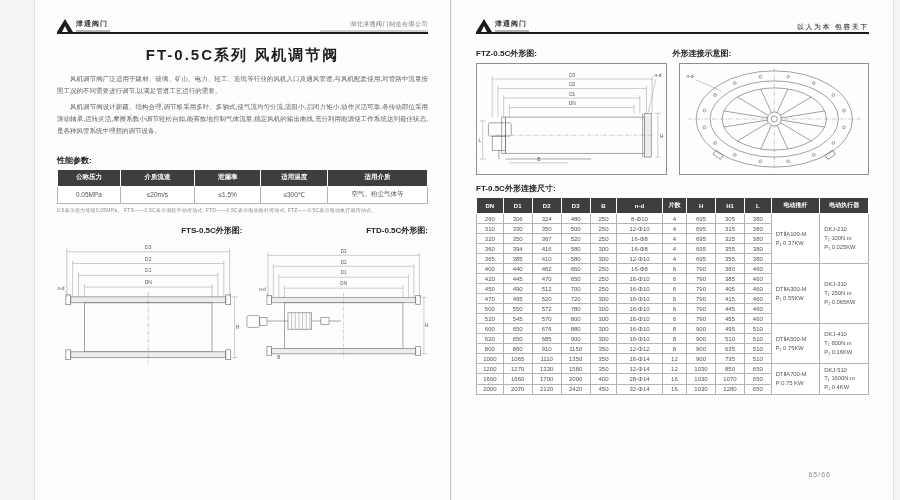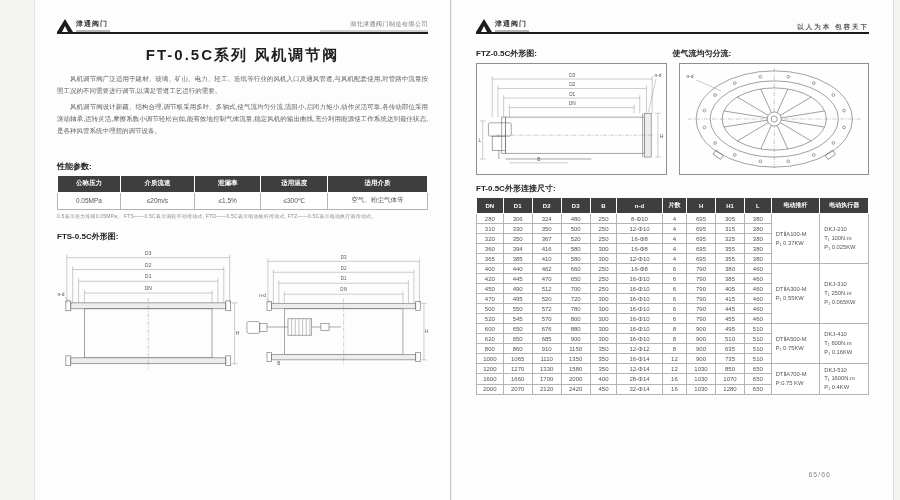--- a/index.html
+++ b/index.html
@@ -24,21 +24,21 @@
   .sec{font-size:8px;font-weight:bold;color:#222;margin:6px 0 3px 0;}
   table{border-collapse:collapse;width:100%;table-layout:fixed;}
   th{background:#3e3e3e;color:#fff;font-weight:bold;border:1px solid #fdfdfd;}
   td{border:1px solid #b4b4b4;color:#555;background:#fff;}
   th,td{text-align:center;overflow:hidden;white-space:nowrap;}
   .perf{font-size:6.5px;margin-top:2px;}
   .perf th{padding:3.5px 0;}
   .perf td{padding:3.5px 0;}
   .note{font-size:5px;color:#8a8a8a;margin:3px 0 8px 0;letter-spacing:.2px;}
   .fig-headings{display:flex;margin-top:2px;}
-  .fig-headings .sec{flex:1;margin:4px 0 2px 0;}
+  .fig-headings .sec{flex:1;margin:4px 0 2px 0;text-align:right;}
   .figs-row{display:flex;gap:6px;}
   .figs-row svg{flex:1;}
   
   .fig line,.fig rect,.fig ellipse,.fig circle{stroke:#787878;fill:none;stroke-width:.7;}
   .fig .dln line{stroke-width:.45;stroke:#8a8a8a;}
   .fig text{fill:#555;font-size:5px;stroke:none;text-anchor:middle;font-family:inherit;}
   .fig .cl{stroke-dasharray:4 1.5 1 1.5;stroke-width:.4;}
   .fig .bar{fill:#ededed;}
   .fig .solid{fill:#fdfdfd;}
   .fig .hatch line{stroke-width:.5;}
@@ -75,21 +75,21 @@
         <div class="company-sub"></div>
       </div>
     </div>
 
     <h1 class="title">FT-0.5C系列  风机调节阀</h1>
 
     <p class="body-text">风机调节阀广泛适用于建材、玻璃、矿山、电力、轻工、造纸等行业的风机入口及通风管道,与风机配套使用,对管路中流量按照工况的不同需要进行调节,以满足管道工艺运行的需要。</p>
 
     <p class="body-text">风机调节阀设计新颖、结构合理,调节板采用多叶、多轴式,使气流均匀分流,流阻小,启闭力矩小,动作灵活可靠,各传动部位采用滚动轴承,运转灵活,摩擦系数小调节轻松自如,能有效地控制气体流量,稳定风机的输出曲线,充分利用能源使工作系统达到最佳状态,是各种风管系统中理想的调节设备。</p>
 
-    <div class="sec" style="margin-top:23px">性能参数:</div>
+    <div class="sec" style="margin-top:17px">性能参数:</div>
     <table class="perf">
       <colgroup>
           <col style="width:17%">
           <col style="width:20%">
           <col style="width:18%">
           <col style="width:18%">
           <col style="width:27%">
         </colgroup>
       <thead>
           <tr>
@@ -107,20 +107,21 @@
             <td>≤1.5%</td>
             <td>≤300℃</td>
             <td>空气、粉尘气体等</td>
           </tr>
         </tbody>
     </table>
     <div class="note">0.5表示压力等级0.05MPa。  FTS——0.5C表示涡轮手动传动式, FTD——0.5C表示电动推杆传动式,  FTZ——0.5C表示电动执行器传动式。</div>
 
     <div class="fig-headings">
       <div class="sec">FTS-0.5C外形图:</div>
+      <div class="sec">FTD-0.5C外形图:</div>
     </div>
 
     <div class="figs-row">
 
       <svg class="fig" viewBox="0 0 186 132">
         <g class="dln">
           <line x1="10" y1="14" x2="176" y2="14"></line>
             <line x1="10" y1="11" x2="10" y2="60"></line>
             <line x1="176" y1="11" x2="176" y2="60"></line>
           <text x="93" y="11">D3</text>
@@ -226,21 +227,21 @@
         <div>
           <div class="brand-name">津通阀门</div>
           <div class="brand-sub"></div>
         </div>
       </div>
       <div class="motto">以人为本  包容天下</div>
     </div>
 
     <div class="r-headings">
       <div class="sec">FTZ-0.5C外形图:</div>
-      <div class="sec">使气流均匀分流:</div>
+      <div class="sec">外形连接示意图:</div>
     </div>
 
     <div class="boxes-row">
 
       <div class="box">
         <svg class="fig" viewBox="0 0 198 104" width="100%" height="100%">
           <g class="dln">
             <line x1="16" y1="10" x2="184" y2="10"></line>
               <line x1="16" y1="7" x2="16" y2="50"></line>
               <line x1="184" y1="7" x2="184" y2="46"></line>

